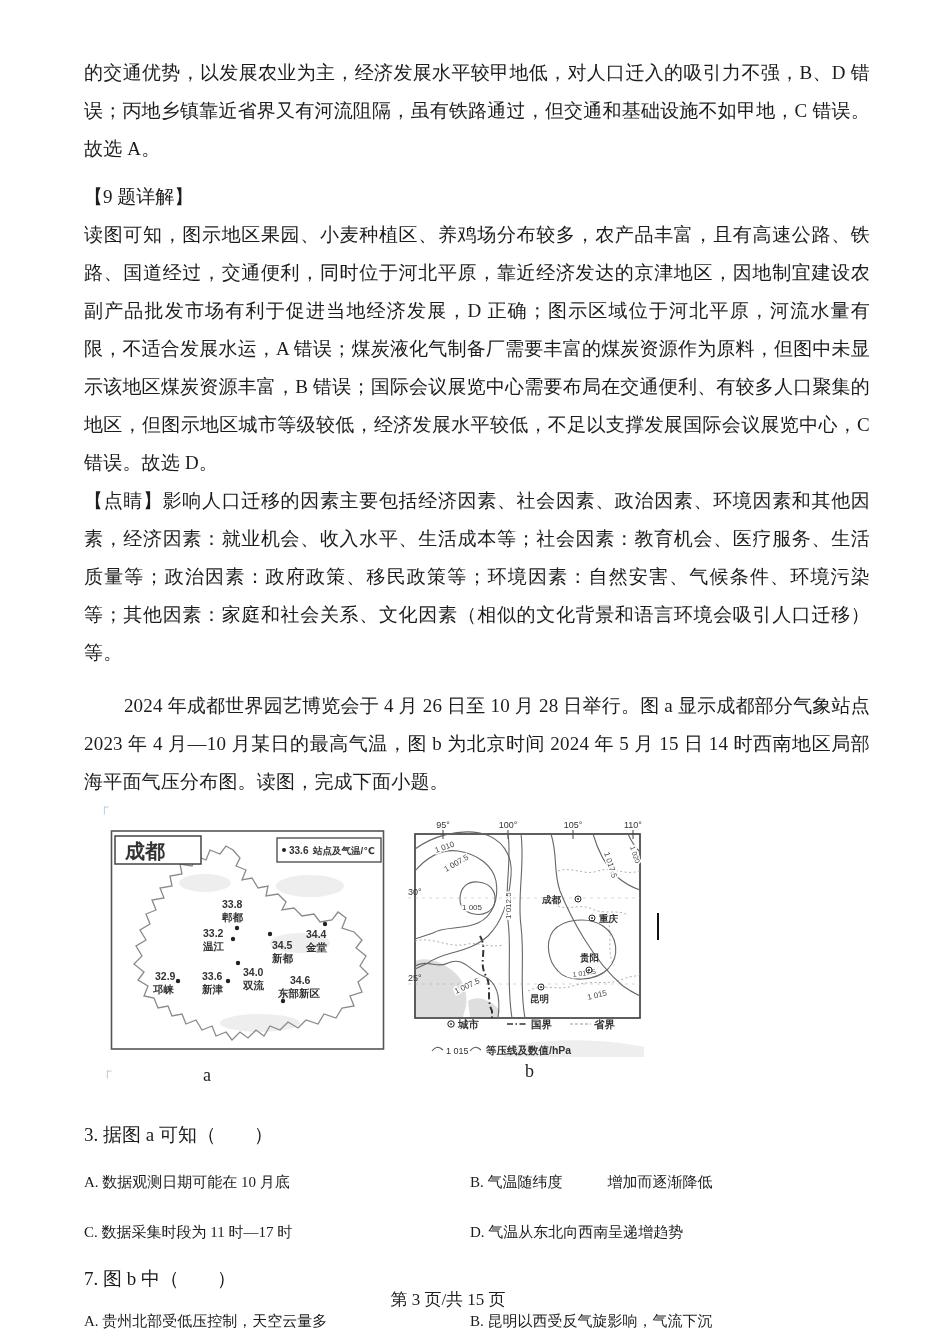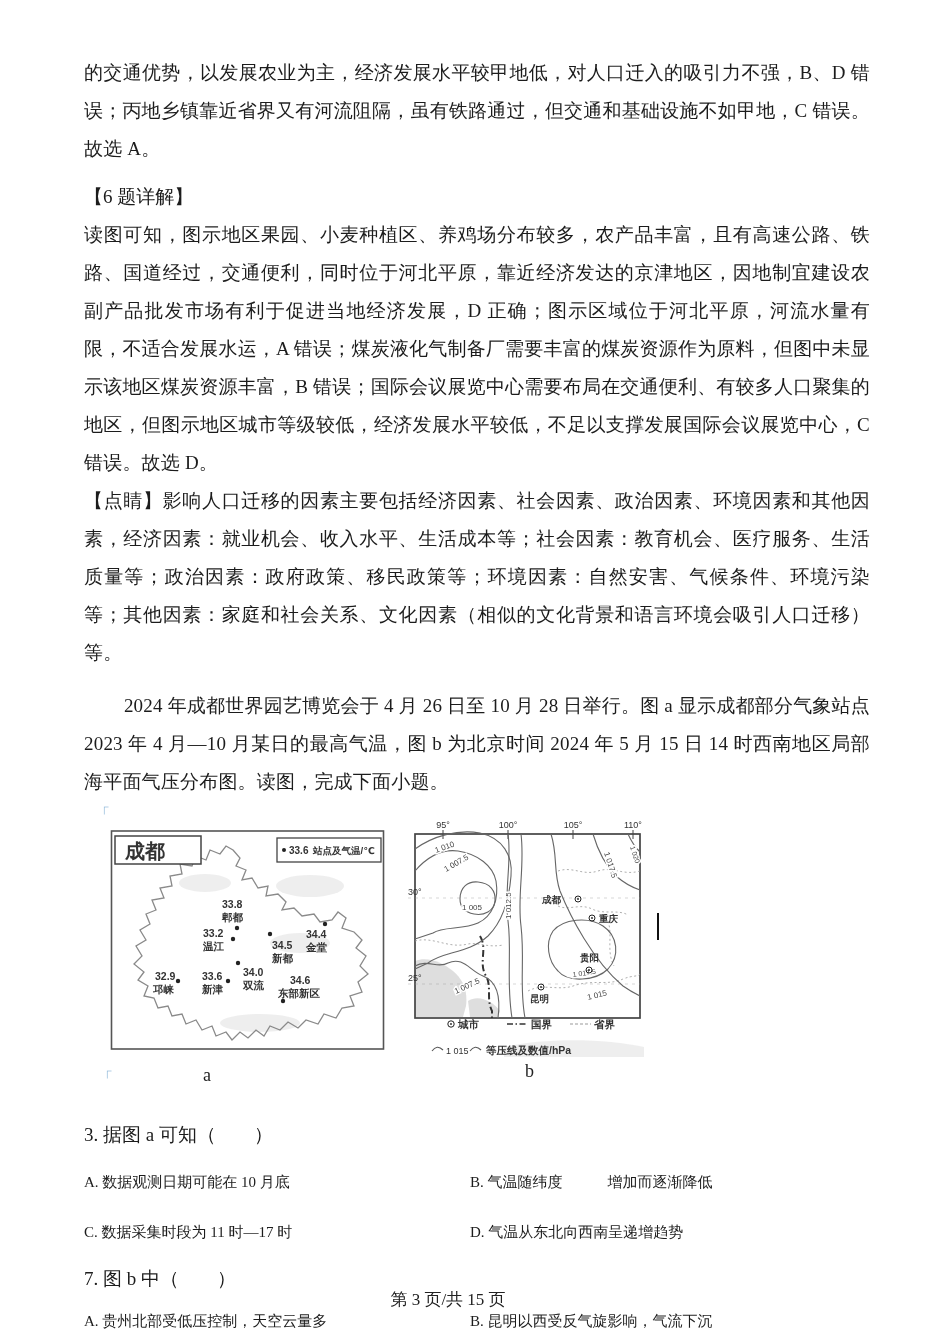--- a/index.html
+++ b/index.html
@@ -28,21 +28,21 @@
   .footer{position:absolute;left:0;top:1288px;width:896px;text-align:center;
           font-size:17px;color:#222;font-family:"Liberation Serif","DejaVu Serif",serif;}
 </style>
 </head>
 <body>
 
 <div class="page">
   <div class="content">
 
     <p class="body">的交通优势，以发展农业为主，经济发展水平较甲地低，对人口迁入的吸引力不强，B、D 错误；丙地乡镇靠近省界又有河流阻隔，虽有铁路通过，但交通和基础设施不如甲地，C 错误。故选 A。</p>
-    <p class="heading">【6 题详解】</p>
+    <p class="heading">【9 题详解】</p>
     <p class="body">读图可知，图示地区果园、小麦种植区、养鸡场分布较多，农产品丰富，且有高速公路、铁路、国道经过，交通便利，同时位于河北平原，靠近经济发达的京津地区，因地制宜建设农副产品批发市场有利于促进当地经济发展，D 正确；图示区域位于河北平原，河流水量有限，不适合发展水运，A 错误；煤炭液化气制备厂需要丰富的煤炭资源作为原料，但图中未显示该地区煤炭资源丰富，B 错误；国际会议展览中心需要布局在交通便利、有较多人口聚集的地区，但图示地区城市等级较低，经济发展水平较低，不足以支撑发展国际会议展览中心，C 错误。故选 D。</p>
     <p class="body">【点睛】影响人口迁移的因素主要包括经济因素、社会因素、政治因素、环境因素和其他因素，经济因素：就业机会、收入水平、生活成本等；社会因素：教育机会、医疗服务、生活质量等；政治因素：政府政策、移民政策等；环境因素：自然安害、气候条件、环境污染等；其他因素：家庭和社会关系、文化因素（相似的文化背景和语言环境会吸引人口迁移）等。</p>
     <p class="body indent">2024 年成都世界园艺博览会于 4 月 26 日至 10 月 28 日举行。图 a 显示成都部分气象站点 2023 年 4 月—10 月某日的最高气温，图 b 为北京时间 2024 年 5 月 15 日 14 时西南地区局部海平面气压分布图。读图，完成下面小题。</p>
 
     <div class="figures">
       <span class="blue-mark bm1">「</span>
       <span class="blue-mark bm2">「</span>
       <div class="cursor-bar"></div>
 
       <svg class="map-a" width="275" height="225" viewBox="0 0 275 225">

